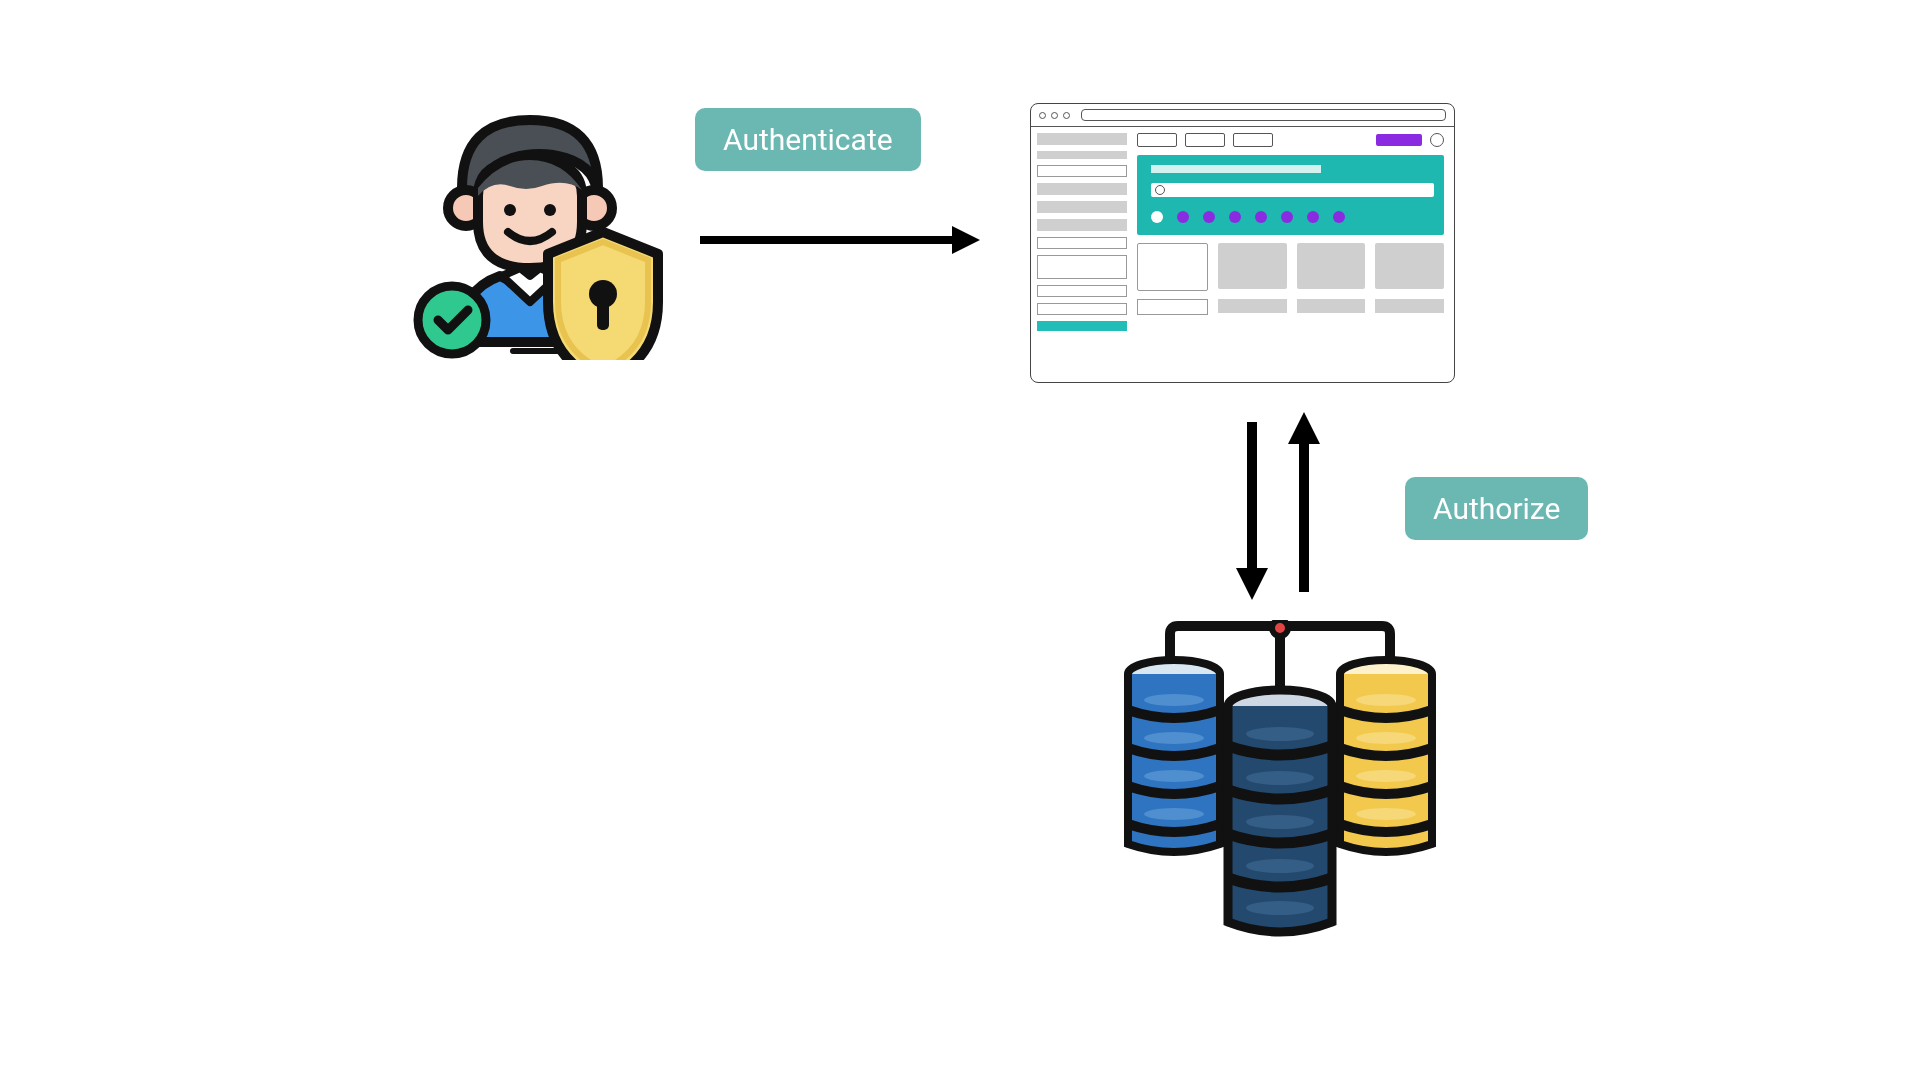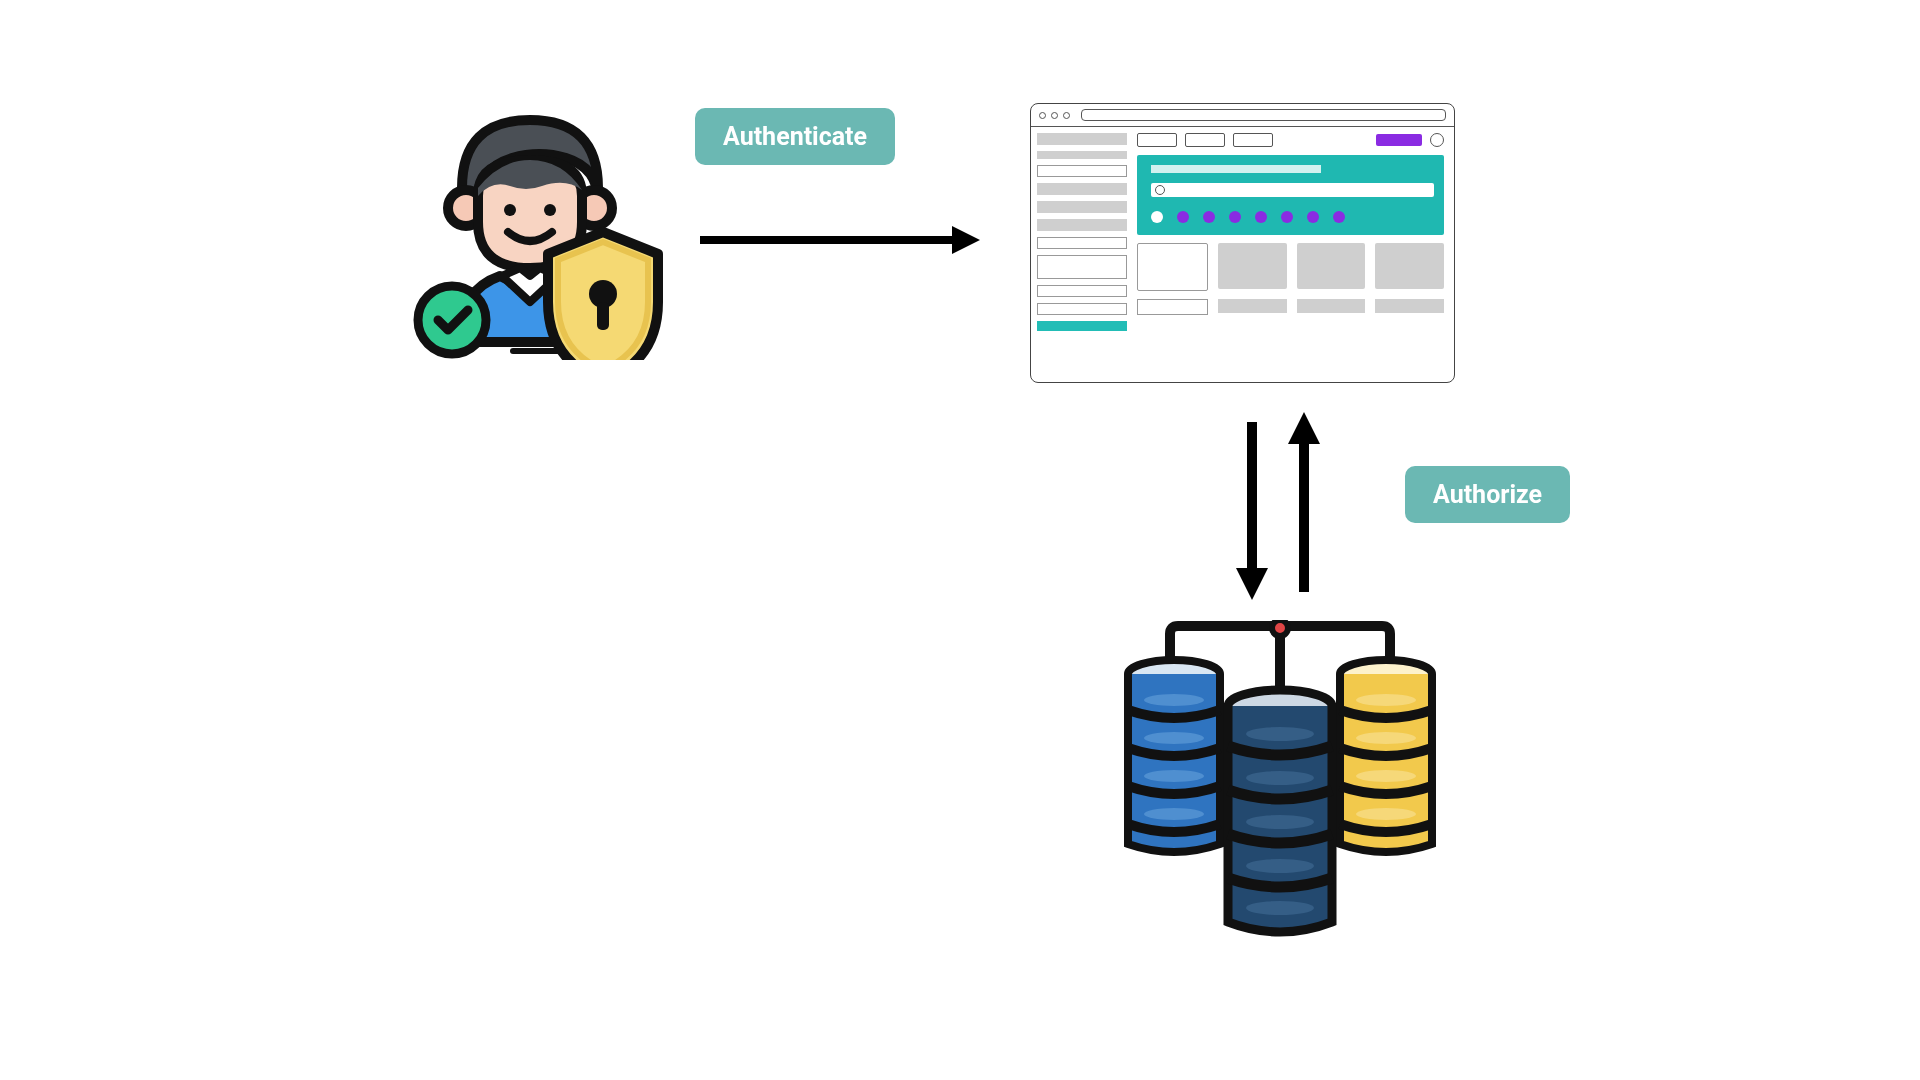--- a/index.html
+++ b/index.html
@@ -9,22 +9,22 @@
     height: 1080px;
     background: #ffffff;
     font-family: -apple-system, BlinkMacSystemFont, "Segoe UI", Roboto, Helvetica, Arial, sans-serif;
     position: relative;
     overflow: hidden;
   }
   .label {
     position: absolute;
     background: #6bb8b3;
     color: #fff;
-    font-weight: 700;
-    font-size: 25px;
+    font-weight: 400;
+    font-size: 30px;
     padding: 14px 28px;
     border-radius: 10px;
     white-space: nowrap;
   }
   .pos-abs { position: absolute; }
 
   
   .user-wrap {
     left: 390px;
     top: 100px;
@@ -106,21 +106,21 @@
   
   .servers {
     left: 1120px; top: 620px; width: 320px; height: 330px;
   }
 </style>
 </head>
 <body>
 
 <div class="label" style="left:695px; top:108px;">Authenticate</div>
 
-<div class="label" style="left:1405px; top:466px;">Authorize</div>
+<div class="label" style="left:1405px; top:477px;">Authorize</div>
 
 <div class="pos-abs user-wrap">
   <svg viewBox="0 0 280 260" width="280" height="260">
 
     <path d="M72 88 Q72 20 140 20 Q208 20 208 88 L208 100 Q208 68 176 58 Q150 50 122 58 Q90 68 86 100 Z" fill="#4a4f55" stroke="#111" stroke-width="10" stroke-linejoin="round"></path>
 
     <circle cx="76" cy="108" r="18" fill="#f6c9b6" stroke="#111" stroke-width="10"></circle>
     <circle cx="204" cy="108" r="18" fill="#f6c9b6" stroke="#111" stroke-width="10"></circle>
 
     <path d="M88 96 Q88 60 140 60 Q192 60 192 96 L192 122 Q192 168 140 168 Q88 168 88 122 Z" fill="#f8d4c2" stroke="#111" stroke-width="10"></path>

